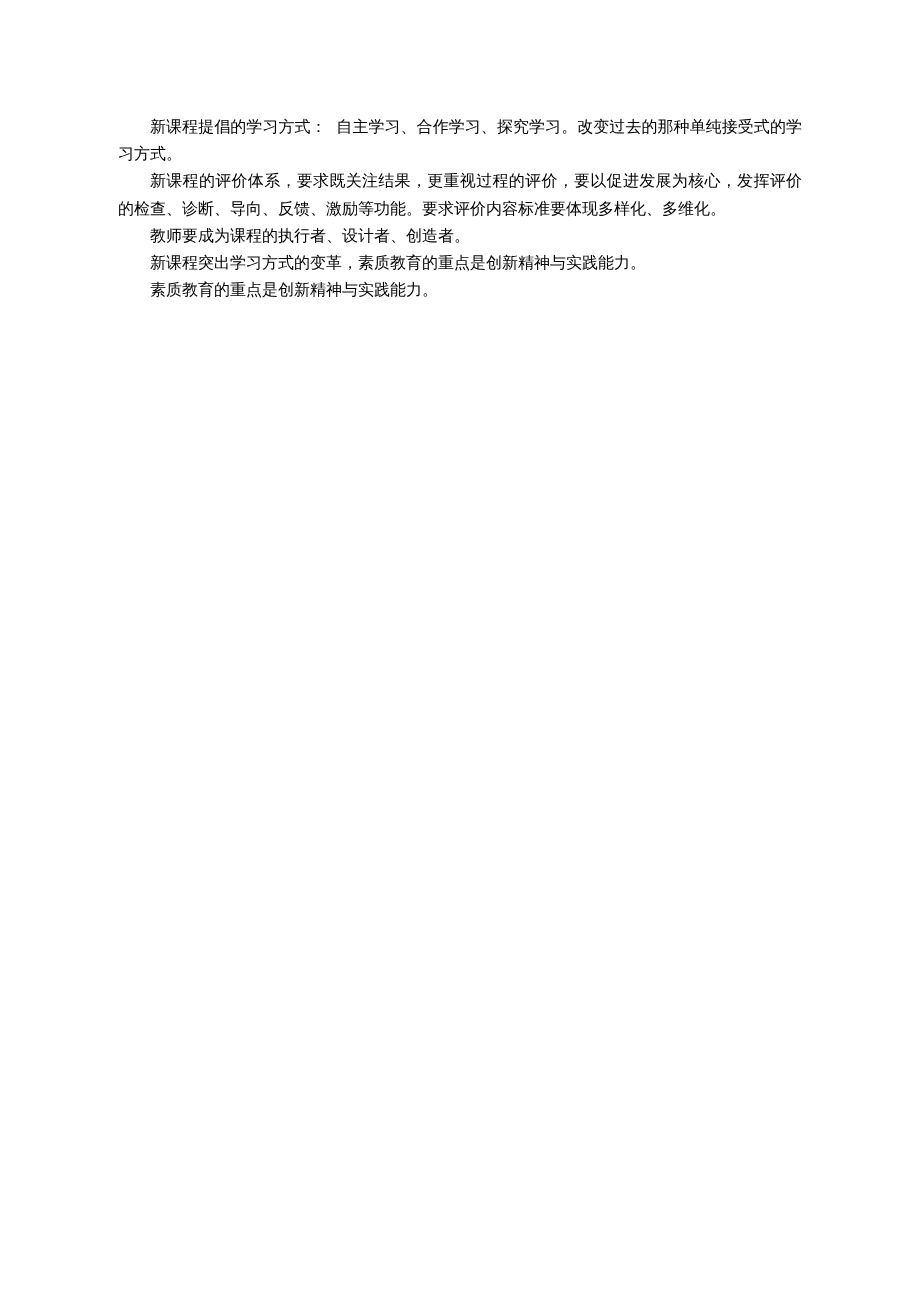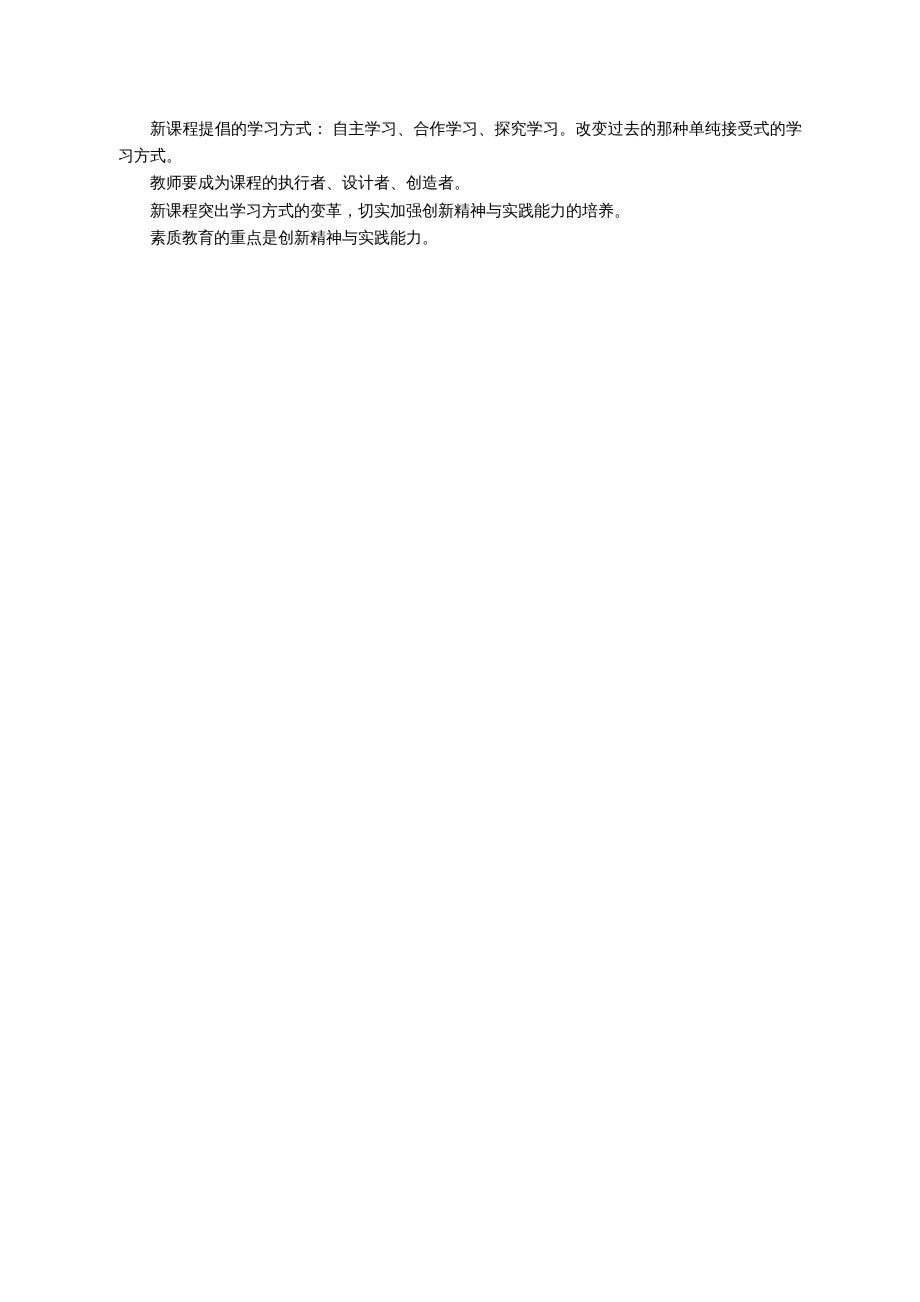--- a/index.html
+++ b/index.html
@@ -16,23 +16,25 @@
       line-height: 1.7;
       color: #000000;
       padding: 115px 118px 0 118px;
     }
     .paragraph {
       text-align: justify;
       margin: 0;
     }
     .indent {
       text-indent: 2em;
+      font-family: Liberation Mono, monospace;
     }
   </style>
 </head>
 <body>
 
 <div>
   <p class="paragraph indent">新课程提倡的学习方式：  自主学习、合作学习、探究学习。改变过去的那种单纯接受式的学习方式。</p>
+  <p class="paragraph indent">新课程的评价体系，要求既关注结果，更重视过程的评价，要以促进发展为核心，发挥评价的检查、诊断、导向、反馈、激励等功能。要求评价内容标准要体现多样化、多维化。</p>
   <p class="paragraph indent">教师要成为课程的执行者、设计者、创造者。</p>
-  <p class="paragraph indent">新课程突出学习方式的变革，切实加强创新精神与实践能力的培养。</p>
+  <p class="paragraph indent">新课程突出学习方式的变革，素质教育的重点是创新精神与实践能力。</p>
   <p class="paragraph indent">素质教育的重点是创新精神与实践能力。</p>
 </div>
 
 </body></html>

